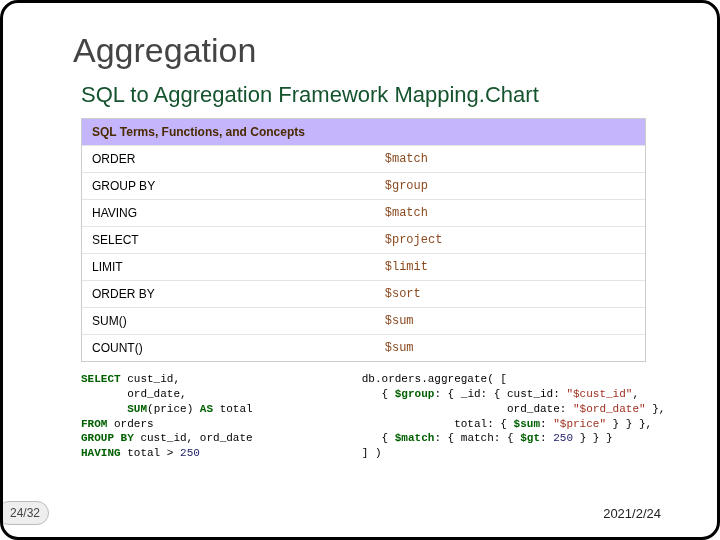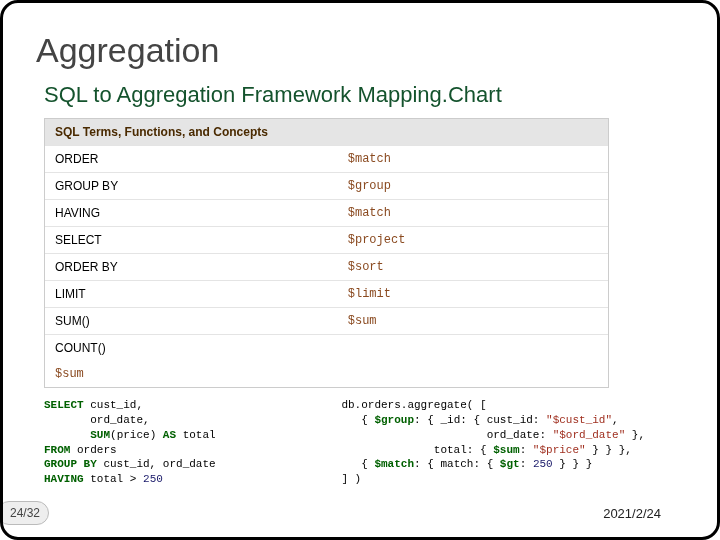--- a/index.html
+++ b/index.html
@@ -2,36 +2,36 @@
 <html><head>
 <meta charset="utf-8">
 <style>
   * { box-sizing: border-box; margin: 0; padding: 0; }
   html, body { width: 720px; height: 540px; font-family: Arial, Helvetica, sans-serif; background: #fff; }
   .slide {
     width: 720px; height: 540px;
     border: 3px solid #000;
     border-radius: 18px;
     position: relative;
-    padding: 28px 50px 40px 33px;
+    padding: 28px 50px 40px 70px;
     overflow: hidden;
   }
   .title { font-size: 34px; color: #444; font-weight: 400; margin-bottom: 12px; }
   .subtitle { font-size: 22px; color: #14532d; font-weight: 400; margin-bottom: 10px; margin-left: 8px; }
   .chart {
     border: 1px solid #ccc;
     width: 565px;
     margin-left: 8px;
     font-size: 12px;
   }
   .row { display: flex; border-bottom: 1px solid #e4e4e4; }
-  .row:last-child { border-bottom: none; flex-direction: column; }
+  .row:last-child { border-bottom: none; }
   .cell-l { width: 52%; padding: 6px 10px; }
   .cell-r { width: 48%; padding: 6px 10px; }
-  .hdr { font-weight: bold; color: #4a2a00; background: #e5e5e5; }
+  .hdr { font-weight: bold; color: #4a2a00; background: #c4b5fd; }
   .mono { font-family: "Courier New", Courier, monospace; color: #8a4a20; font-size: 12px; }
   .example {
     display: flex;
     margin-top: 10px;
     margin-left: 8px;
     gap: 31px;
     font-family: "Courier New", Courier, monospace;
     font-size: 11px;
     line-height: 1.35;
   }
@@ -79,26 +79,26 @@
       </div>
     <div class="row">
         <div class="cell-l">HAVING</div>
         <div class="cell-r mono">$match</div>
       </div>
     <div class="row">
         <div class="cell-l">SELECT</div>
         <div class="cell-r mono">$project</div>
       </div>
     <div class="row">
+        <div class="cell-l">LIMIT</div>
+        <div class="cell-r mono">$limit</div>
+      </div>
+    <div class="row">
         <div class="cell-l">ORDER BY</div>
         <div class="cell-r mono">$sort</div>
-      </div>
-    <div class="row">
-        <div class="cell-l">LIMIT</div>
-        <div class="cell-r mono">$limit</div>
       </div>
     <div class="row">
         <div class="cell-l">SUM()</div>
         <div class="cell-r mono">$sum</div>
       </div>
     <div class="row">
         <div class="cell-l">COUNT()</div>
         <div class="cell-r mono">$sum</div>
       </div>
   </div>

